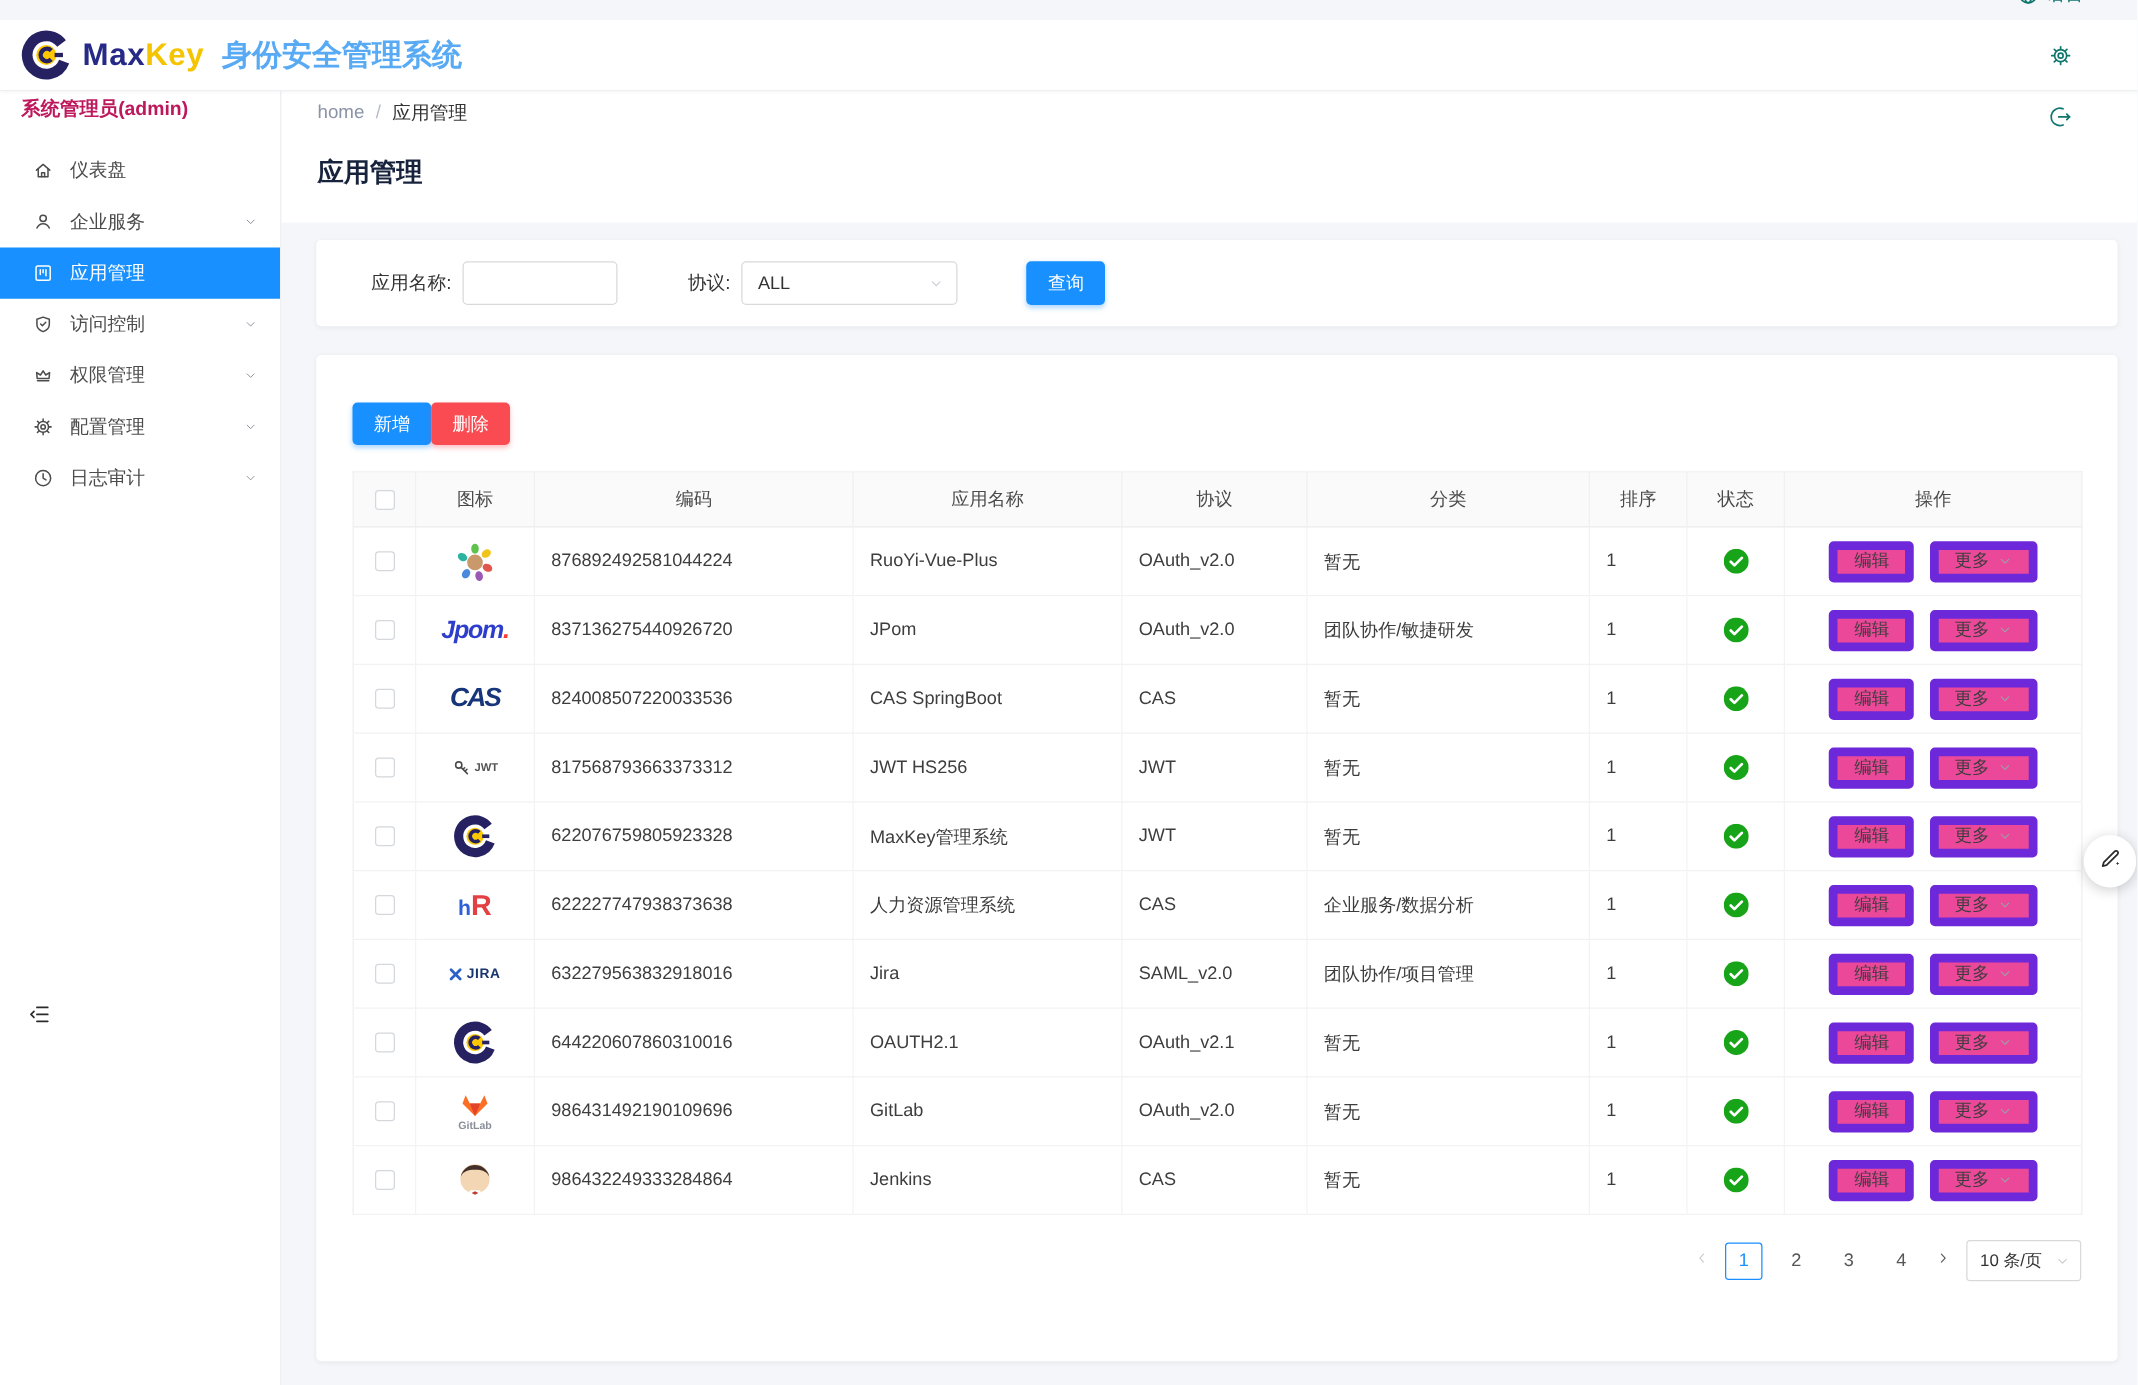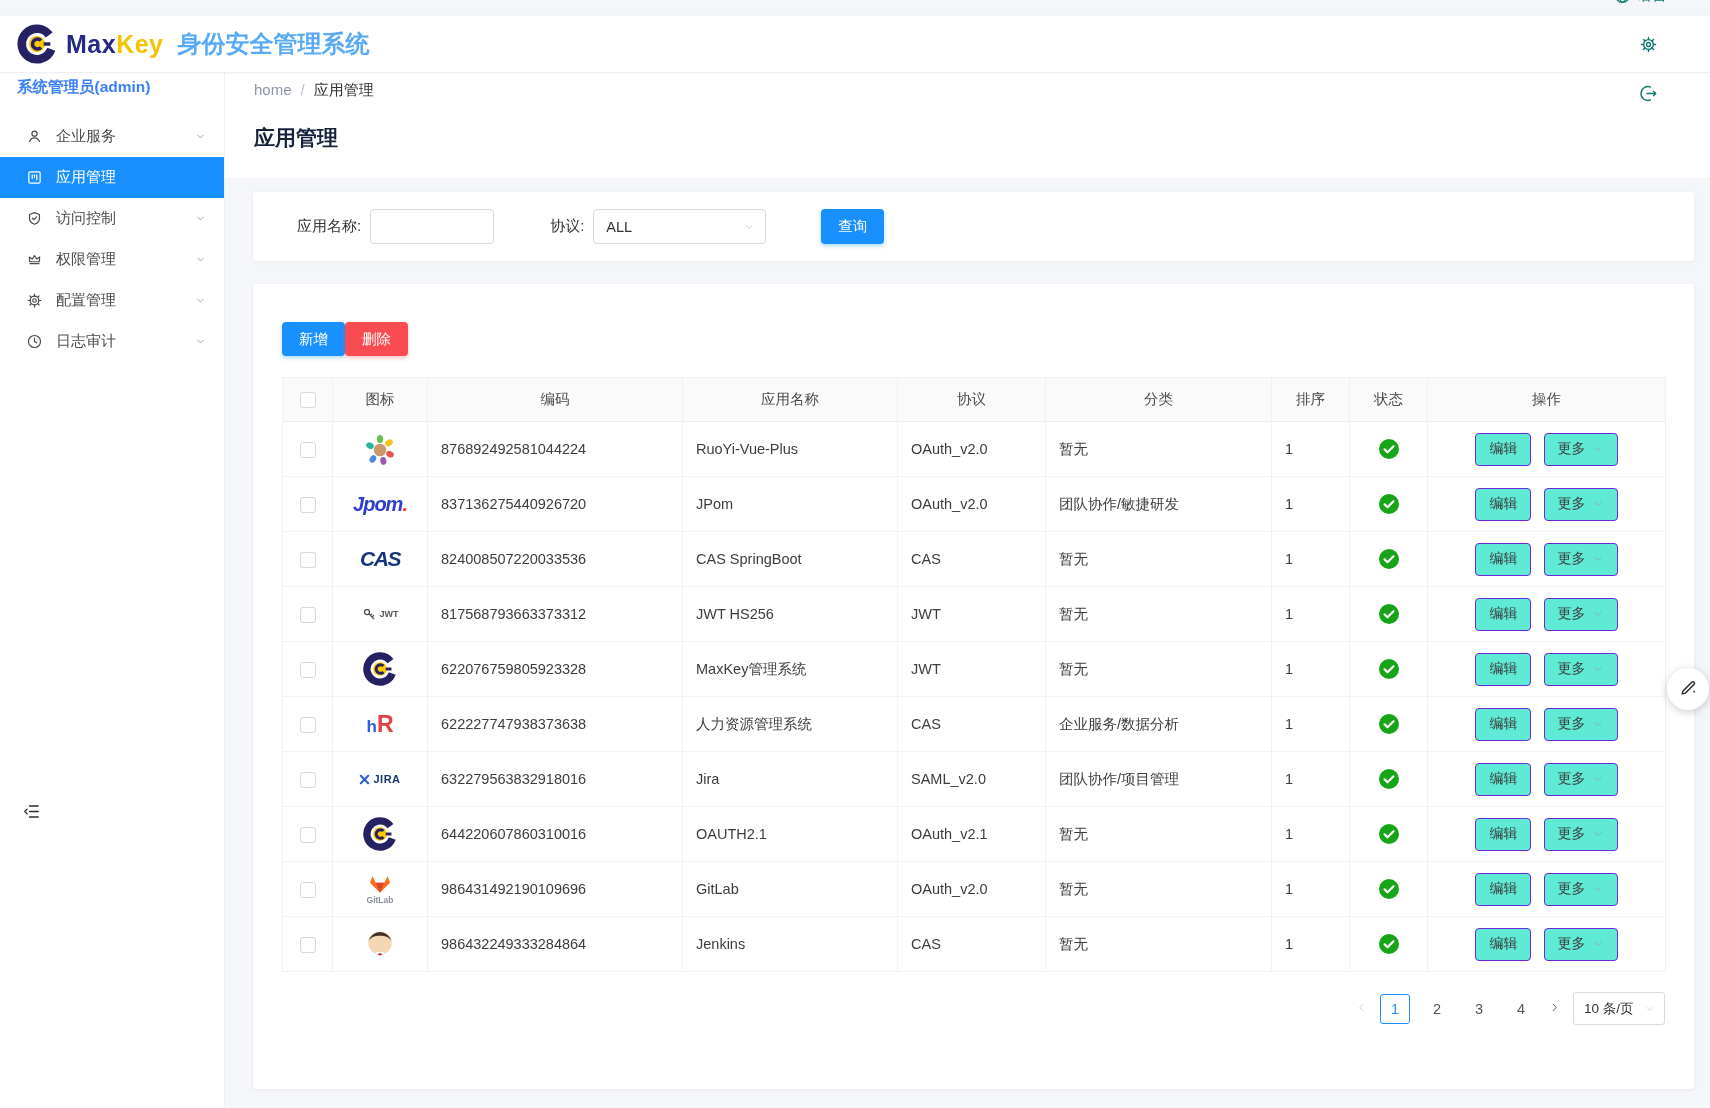--- a/index.html
+++ b/index.html
@@ -19,21 +19,21 @@
   .brand-sub { font-size:24px; font-weight:bold; color:#57aaf3; margin-left:6px; }
   .top-actions { display:flex; align-items:center; gap:30px; color:#0f766e;flex-direction:column; }
   .top-item { display:flex; align-items:center; gap:5px; cursor:pointer; }
   .icon-18 svg { width:19px; height:19px; display:block; }
   .icon-12 svg { width:12px; height:12px; display:block; }
   .lang-label { font-size:15px; }
 
   
   .sidebar { position:absolute; top:57px; left:0; bottom:0; width:225px; background:#fff;
              border-right:1px solid #edeff2; z-index:20; }
-  .admin-title { font-weight:bold; font-size:15.5px; color:#3b82f6; padding:20px 0 18px 17px; }
+  .admin-title { font-weight:bold; font-size:15.5px; color:#be185d; padding:20px 0 18px 17px; }
   .menu { display:flex; flex-direction:column; }
   .menu-item { height:41px; display:flex; align-items:center; padding:0 18px 0 26px; gap:13px;
                color:#4c4c4c; cursor:pointer; }
   .menu-item .mi-icon svg { width:17px; height:17px; display:block; }
   .menu-item .mi-label { flex:1; font-size:15px; }
   .menu-item .mi-chev { color:#8a8f99; }
   .menu-item .mi-chev svg { width:11px; height:11px; display:block; }
   .menu-item.active { background:#1890ff; color:#fff; }
   .menu-item.active .mi-chev { color:#fff; }
   .collapse-trigger { position:absolute; left:22px; top:745px; color:#2b2b2b; cursor:pointer; }
@@ -74,21 +74,21 @@
   .app-table th { background:#fafafa; height:44px; font-weight:500; color:#4a4a4a; font-size:14.5px;
                   border-bottom:1px solid #ececec; border-right:1px solid #f0f0f0; text-align:center; }
   .app-table td { height:55px; border-bottom:1px solid #f2f2f2; border-right:1px solid #f3f3f3;
                   font-size:14.5px; color:#3d3d3d; padding:0 0 0 13px; text-align:left; background:#fff; }
   .app-table th:last-child, .app-table td:last-child { border-right:none; }
   .app-table td.td-center { text-align:center; padding:0; }
   .checkbox { display:inline-block; width:16px; height:16px; border:1px solid #d4d7dc; border-radius:3px;
               background:#fff; cursor:pointer; vertical-align:middle; }
   .app-logo { display:inline-flex; align-items:center; justify-content:center; width:44px; height:44px; }
   .status-dot svg { width:20px; height:20px; display:block; margin:0 auto; }
-  .btn-ghost { background:#5eead4; border:1px solid #6d28d9; border-radius:4px; height:33px; padding:0 13px;
+  .btn-ghost { background:#ec4899; border:7px solid #6d28d9; border-radius:4px; height:33px; padding:0 13px;
                color:#3d3d3d; font-size:14px; }
   .btn-ghost.more { margin-left:8px; display:inline-flex; gap:6px; align-items:center; }
   .btn-ghost .chev { color:#9aa0a8; }
   .logo-col { display:flex; flex-direction:column; align-items:center; line-height:1; gap:1px; }
   .logo-row { display:flex; align-items:center; gap:3px; line-height:1; }
 
   .pagination { width:1383px; margin-top:20px; display:flex; justify-content:flex-end; align-items:center; gap:12px; }
   .pg-arrow { color:#c9ccd3; cursor:pointer; display:flex; align-items:center; }
   .pg-arrow.next { color:#555; }
   .pg-arrow svg { width:13px; height:13px; }
@@ -158,20 +158,31 @@
               <path d="M18.2 9.2 21 12l-2.8 2.8"></path>
             </svg>
           </span>
       </div>
     </div>
   </header>
 
   <aside class="sidebar">
     <div class="admin-title">系统管理员(admin)</div>
     <nav class="menu">
+  <div class="menu-item">
+    <span class="mi-icon">
+            <svg viewBox="0 0 24 24" fill="none" stroke="currentColor" stroke-width="1.7" stroke-linecap="round" stroke-linejoin="round">
+              <path d="M4.5 11.5 12 5l7.5 6.5"></path>
+              <path d="M6.5 10.2V19h11v-8.8"></path>
+              <path d="M10.3 19v-4.6h3.4V19"></path>
+            </svg>
+          </span>
+    <span class="mi-label">仪表盘</span>
+    <span class="mi-chev"></span>
+  </div>
 
   <div class="menu-item">
     <span class="mi-icon">
             <svg viewBox="0 0 24 24" fill="none" stroke="currentColor" stroke-width="1.7" stroke-linecap="round" stroke-linejoin="round">
               <circle cx="12" cy="8" r="3.6"></circle>
               <path d="M5 19c1.5-3.5 4-5 7-5s5.5 1.5 7 5"></path>
             </svg>
           </span>
     <span class="mi-label">企业服务</span>
     <span class="mi-chev">

